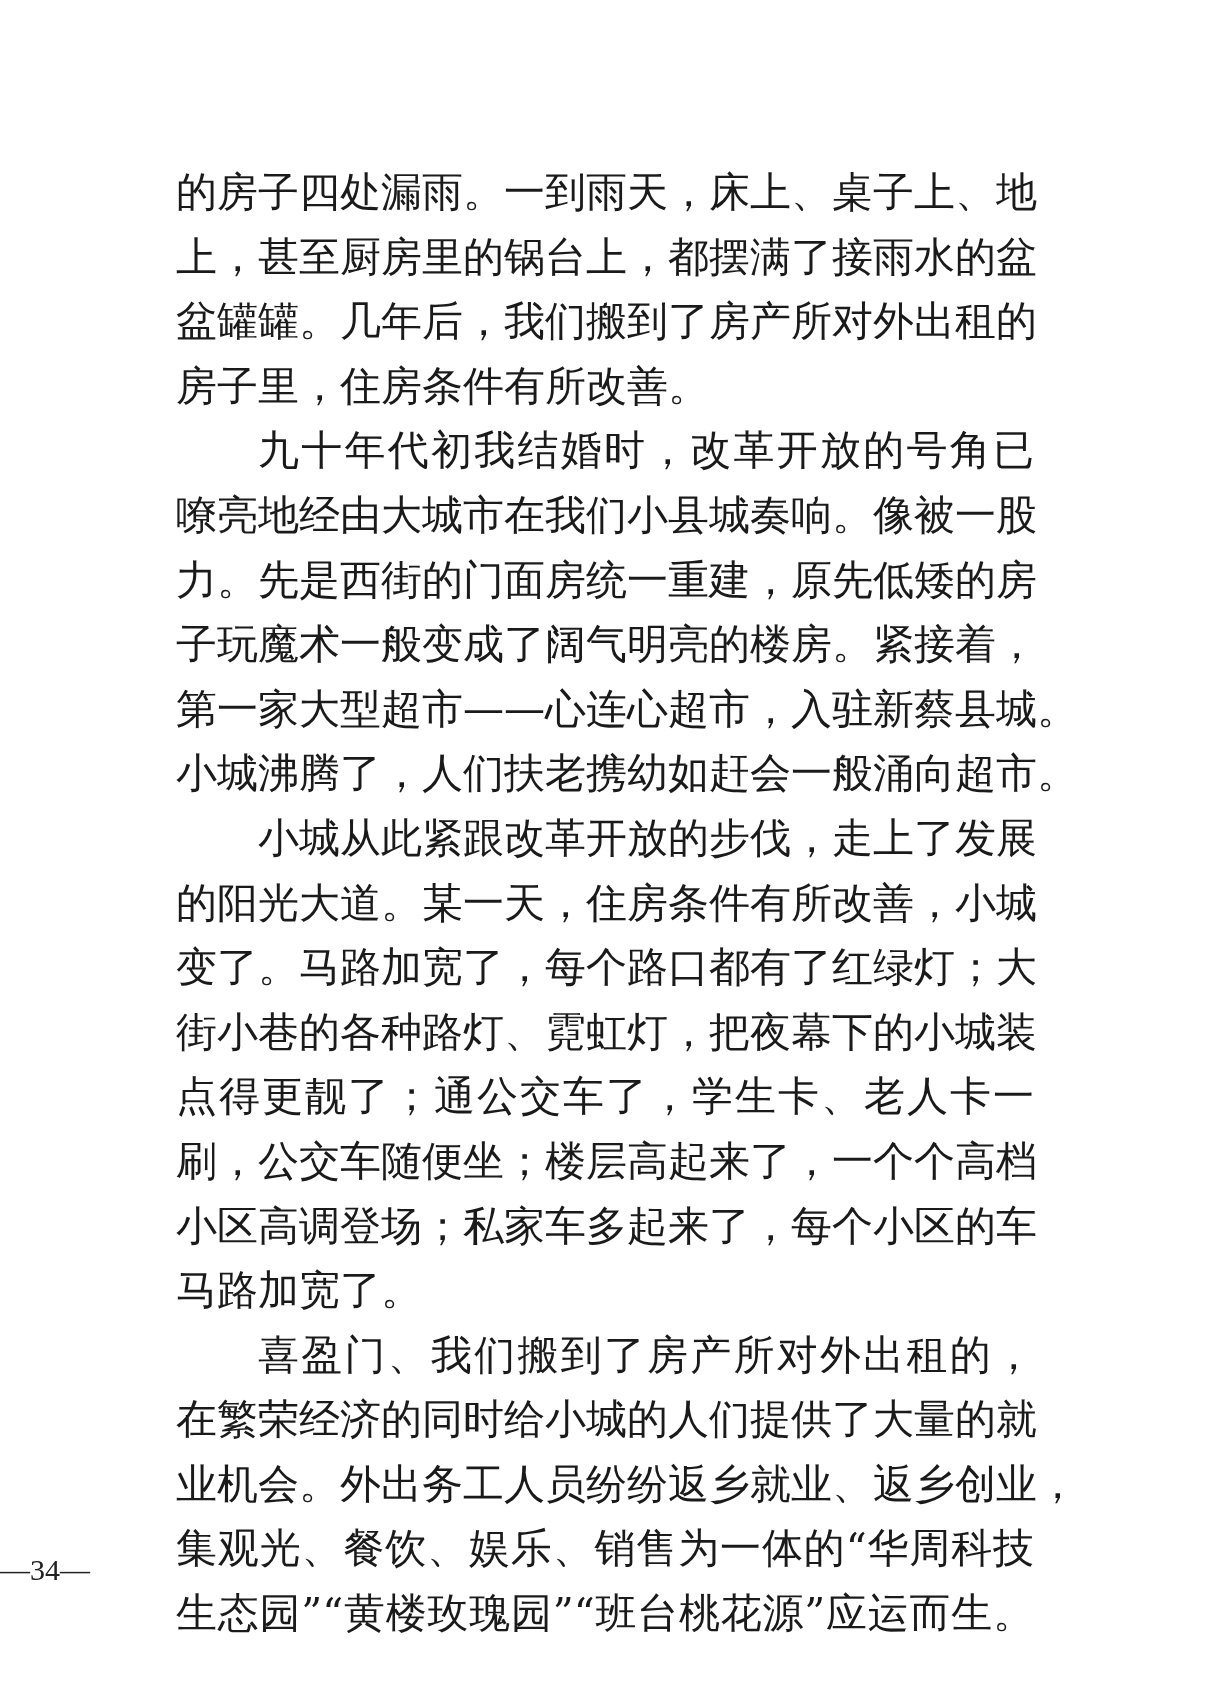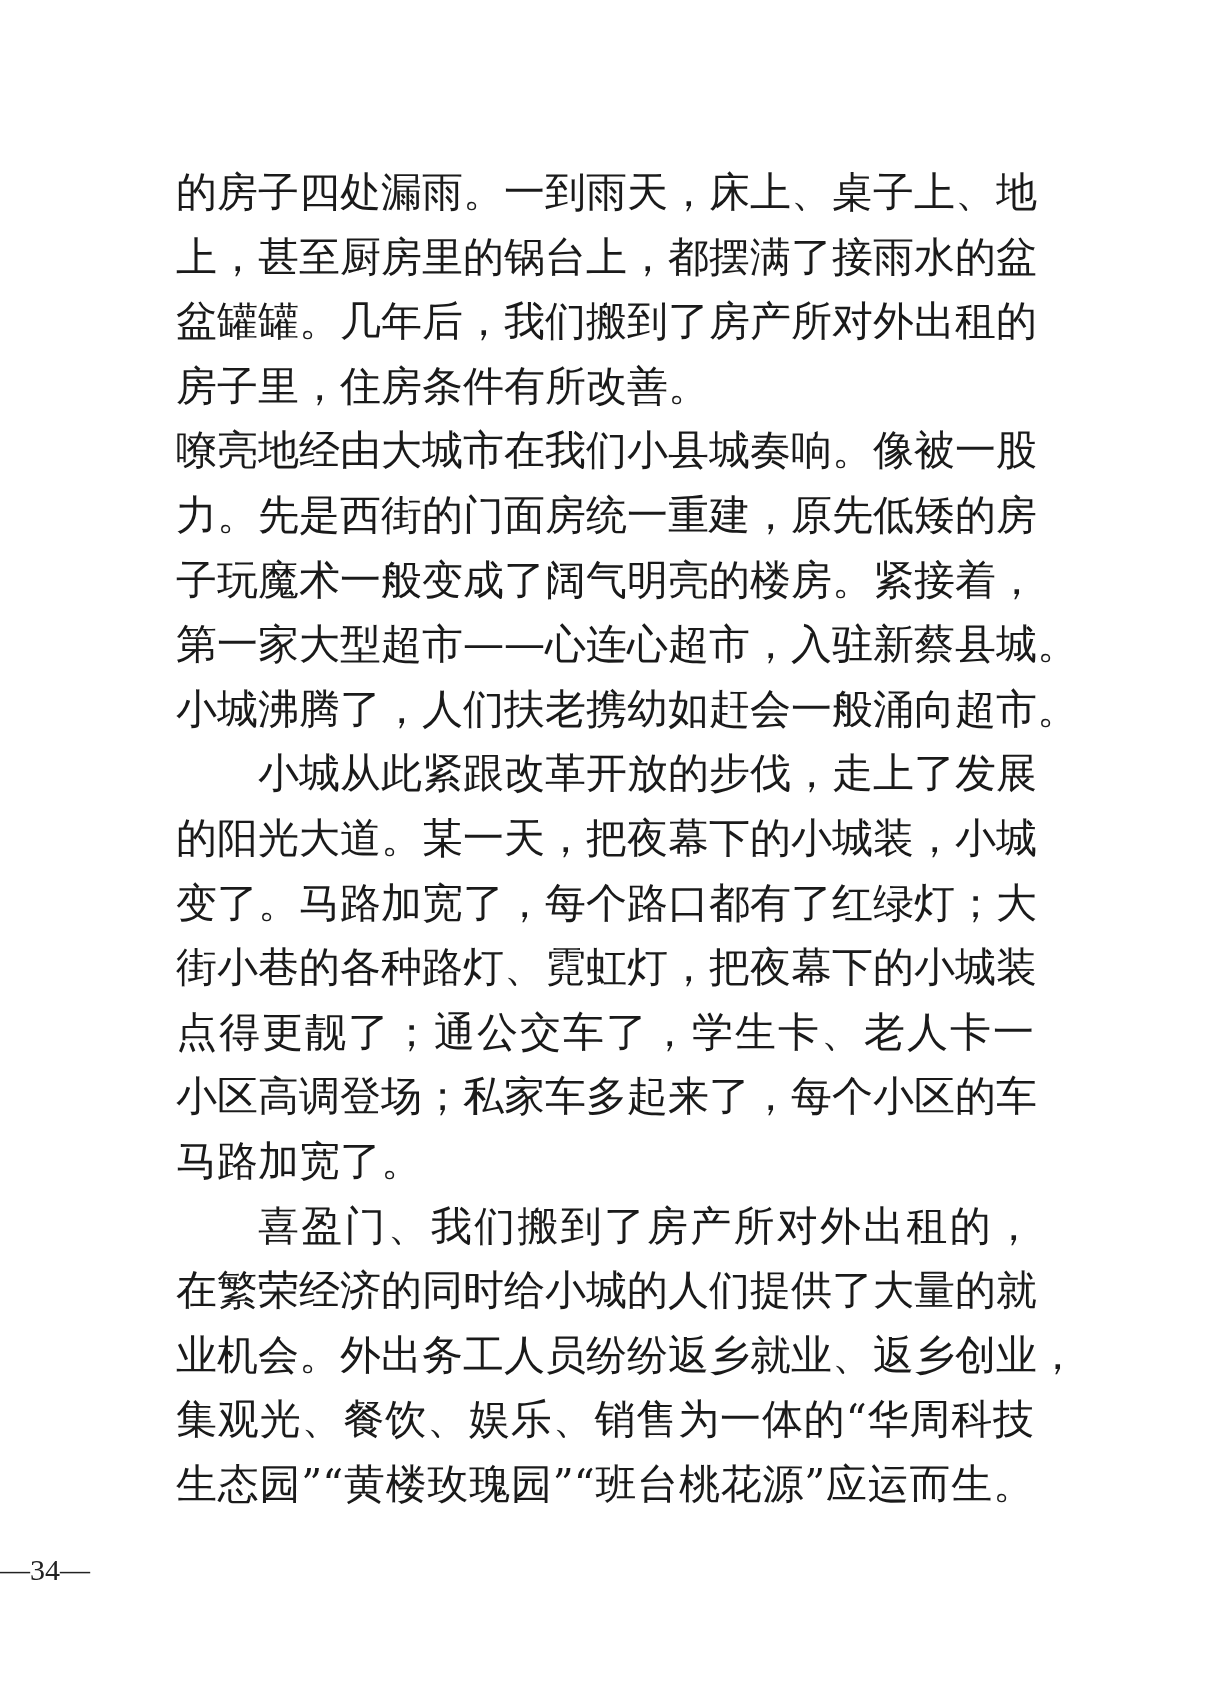--- a/index.html
+++ b/index.html
@@ -22,30 +22,32 @@
   </style>
 </head>
 <body>
 
 <div class="page">
   <div class="body-text" id="body-text">
       <span class="line">的房子四处漏雨。一到雨天，床上、桌子上、地</span>
       <span class="line">上，甚至厨房里的锅台上，都摆满了接雨水的盆</span>
       <span class="line">盆罐罐。几年后，我们搬到了房产所对外出租的</span>
       <span class="line last">房子里，住房条件有所改善。</span>
+      <span class="line indent">九十年代初我结婚时，改革开放的号角已</span>
       <span class="line">嘹亮地经由大城市在我们小县城奏响。像被一股</span>
       <span class="line">力。先是西街的门面房统一重建，原先低矮的房</span>
       <span class="line">子玩魔术一般变成了阔气明亮的楼房。紧接着，</span>
       <span class="line">第一家大型超市——心连心超市，入驻新蔡县城。</span>
       <span class="line last">小城沸腾了，人们扶老携幼如赶会一般涌向超市。</span>
       <span class="line indent">小城从此紧跟改革开放的步伐，走上了发展</span>
-      <span class="line">的阳光大道。某一天，把夜幕下的小城装，小城</span>
+      <span class="line">的阳光大道。某一天，住房条件有所改善，小城</span>
       <span class="line">变了。马路加宽了，每个路口都有了红绿灯；大</span>
       <span class="line">街小巷的各种路灯、霓虹灯，把夜幕下的小城装</span>
       <span class="line">点得更靓了；通公交车了，学生卡、老人卡一</span>
+      <span class="line">刷，公交车随便坐；楼层高起来了，一个个高档</span>
       <span class="line">小区高调登场；私家车多起来了，每个小区的车</span>
       <span class="line last">马路加宽了。</span>
       <span class="line indent">喜盈门、我们搬到了房产所对外出租的，</span>
       <span class="line">在繁荣经济的同时给小城的人们提供了大量的就</span>
       <span class="line">业机会。外出务工人员纷纷返乡就业、返乡创业，</span>
       <span class="line">集观光、餐饮、娱乐、销售为一体的“华周科技</span>
       <span class="line">生态园”“黄楼玫瑰园”“班台桃花源”应运而生。</span>
     </div>
   <div class="page-number">—34—</div>
 </div>

